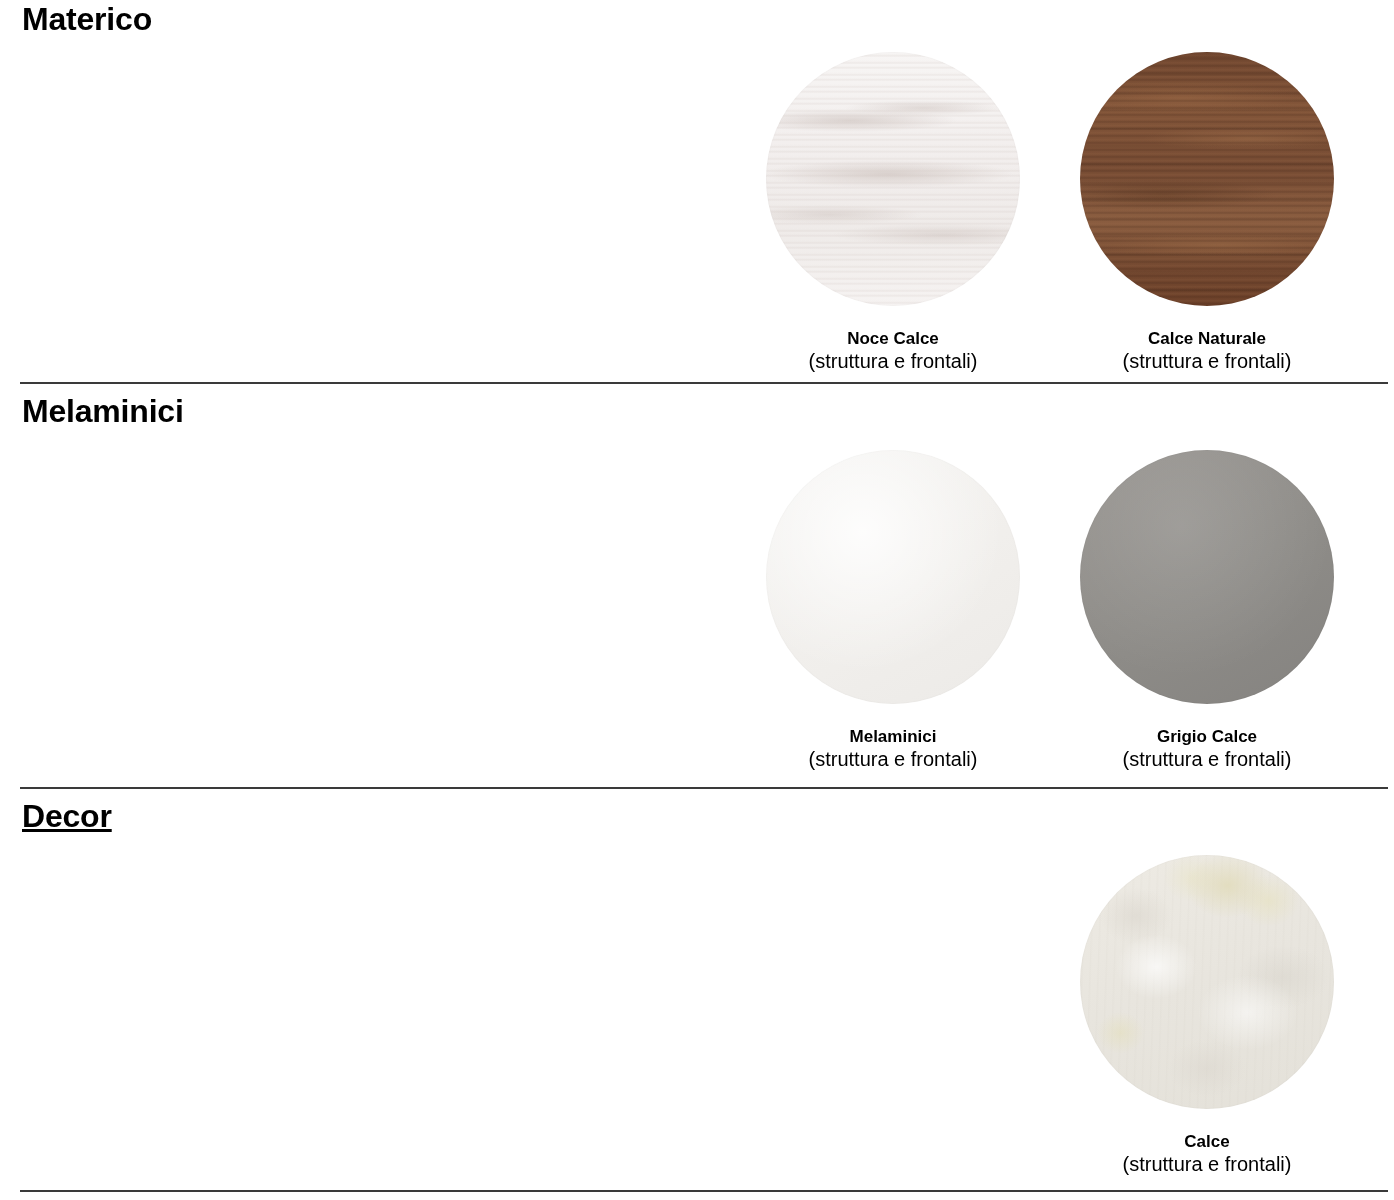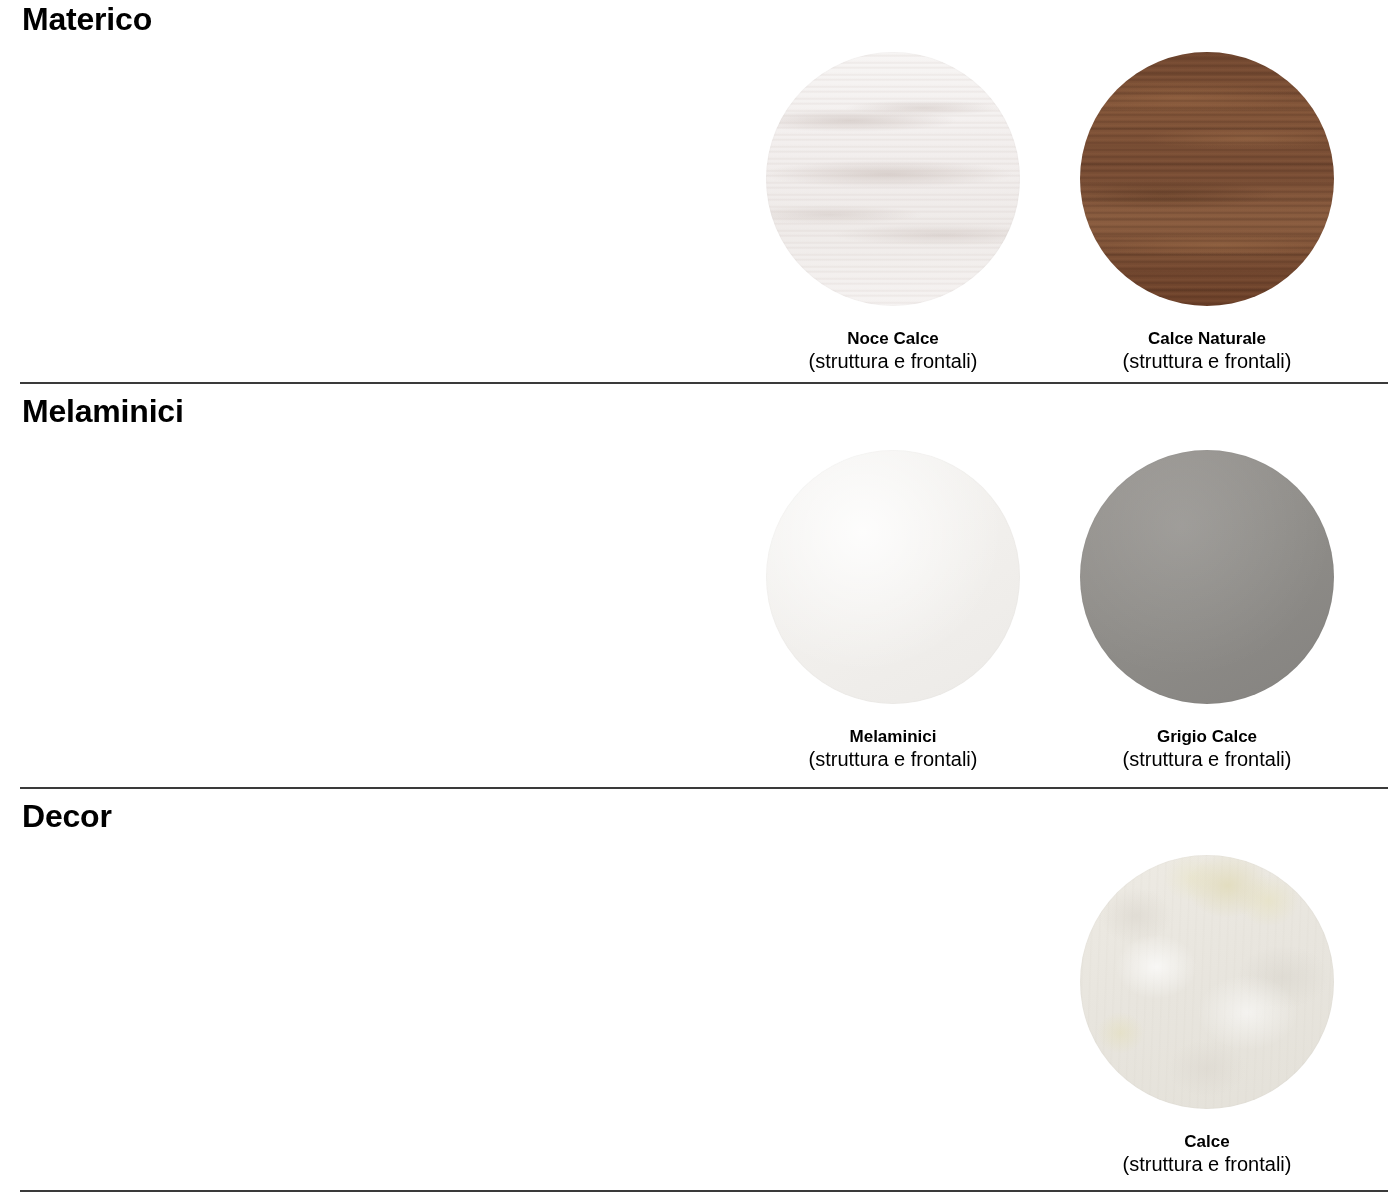--- a/index.html
+++ b/index.html
@@ -202,21 +202,21 @@
   </div>
 
   <div class="swatch" style="left:1079px; top:450px;">
     <div class="disc mat-grigio-londra"></div>
     <div class="swatch-name">Grigio Calce</div>
     <div class="swatch-sub">(struttura e frontali)</div>
   </div>
 
   <div class="divider" style="top:787px;"></div>
 
-  <div class="section-title" style="top:799px;">Decor</div>
+  <div class="section-title" style="top:799px;text-decoration:underline;">Decor</div>
 
   <div class="swatch" style="left:1079px; top:855px;">
     <div class="disc mat-calce"></div>
     <div class="swatch-name">Calce</div>
     <div class="swatch-sub">(struttura e frontali)</div>
   </div>
 
   <div class="divider" style="top:1190px;"></div>
 
 </div>

